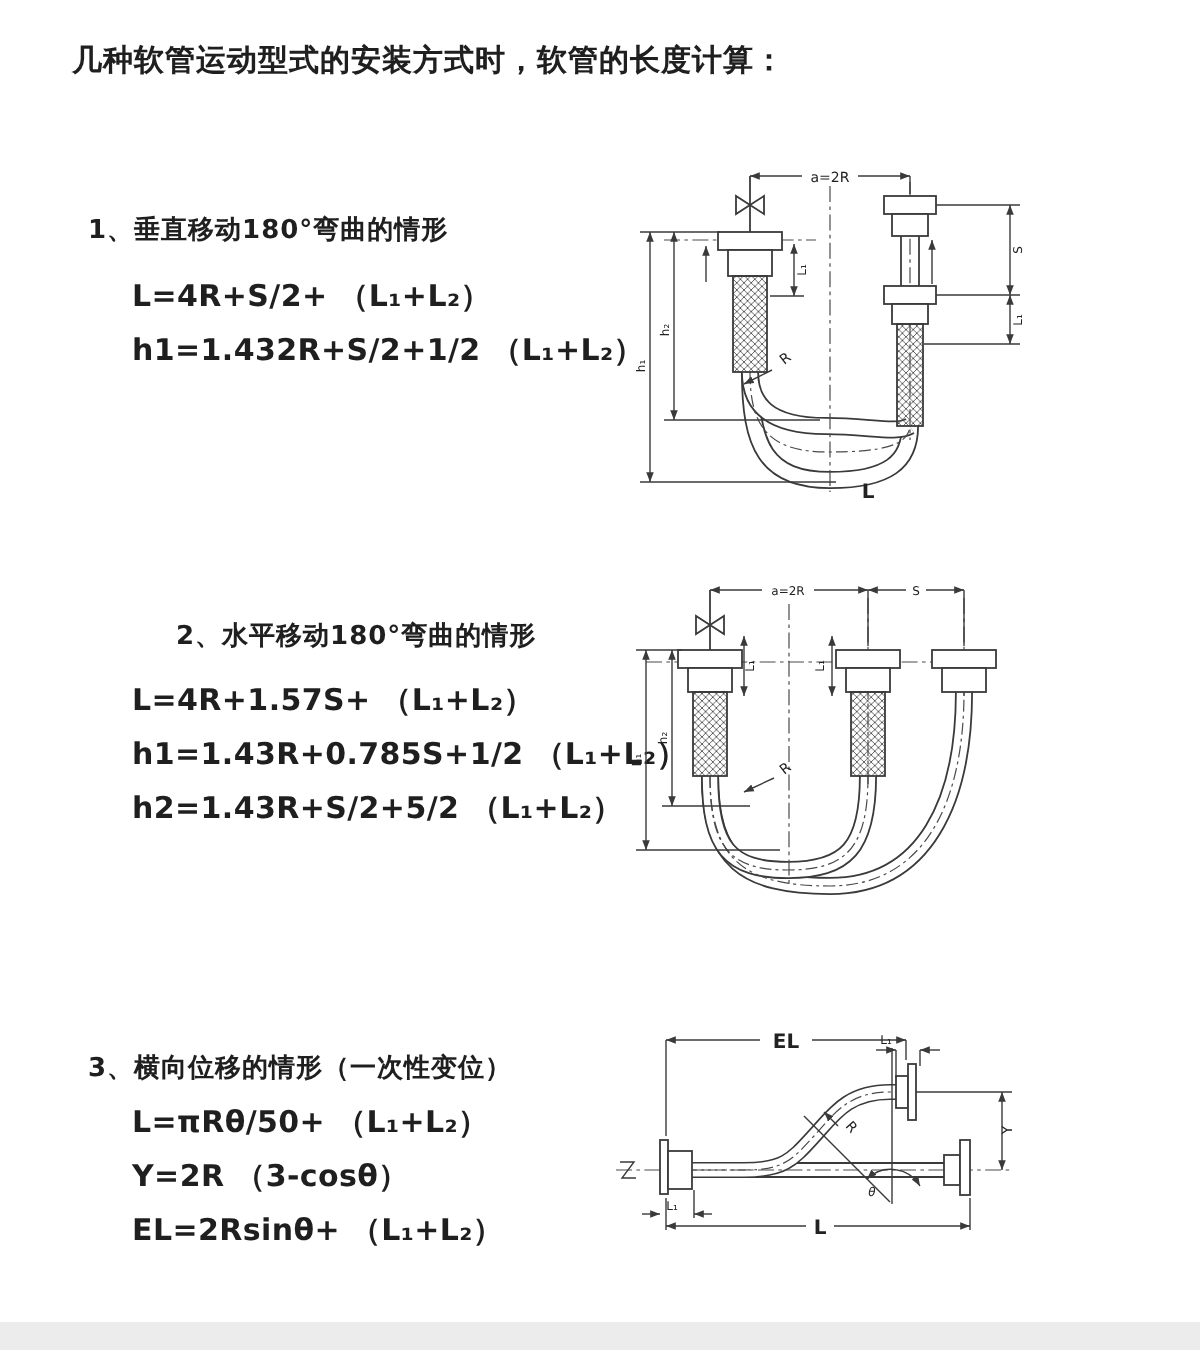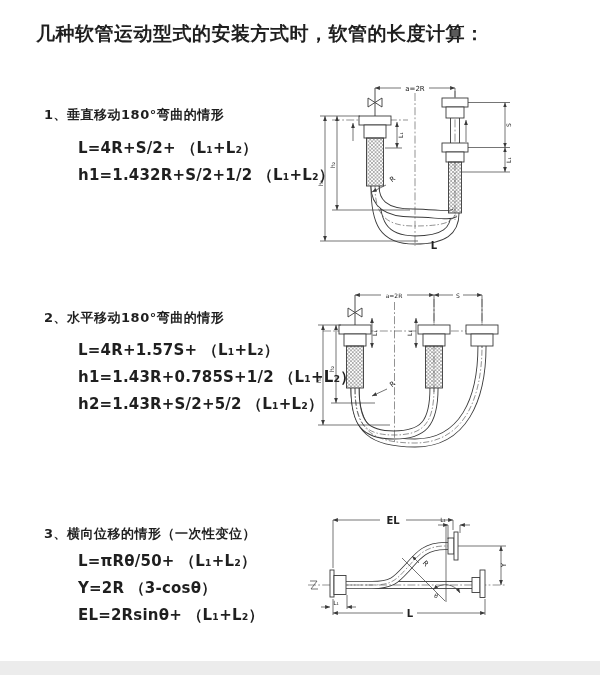--- a/index.html
+++ b/index.html
@@ -3,33 +3,33 @@
 <meta charset="utf-8">
 <style>
   html,body { margin:0; padding:0; }
   body {
     width:600px; height:675px; position:relative; overflow:hidden;
     background:#ffffff; color:#1f1f1f;
     font-family:"DejaVu Sans","Liberation Sans",sans-serif;
   }
   .title {
     position:absolute; left:36px; top:21px;
-    font-size:19px; font-weight:bold; letter-spacing:0.5px;
+    font-size:15px; font-weight:bold; letter-spacing:0.5px;
   }
   .section-heading {
     position:absolute; left:44px;
     font-size:13px; font-weight:bold; letter-spacing:0.5px;
   }
-  .formulas { position:absolute; left:66px;margin-left:12px; }
+  .formulas { position:absolute; left:66px; }
   .formulas .formula {
     height:27px; font-size:15px; font-weight:bold; letter-spacing:0.2px;
     white-space:nowrap;
   }
   #h1 { top:106px; } #f1 { top:139px; }
-  #h2 { top:309px; } #f2 { top:341px; }
+  #h2 { top:309px;margin-left:44px; } #f2 { top:341px; }
   #h3 { top:525px; } #f3 { top:552px; }
   .diagram { position:absolute; }
   #d1 { left:318px; top:73px; }
   #d2 { left:315px; top:282px; }
   #d3 { left:300px; top:495px; }
   .bottom-edge {
     position:absolute; left:0; top:661px; width:600px; height:14px;
     background:#ececec;
   }
   

